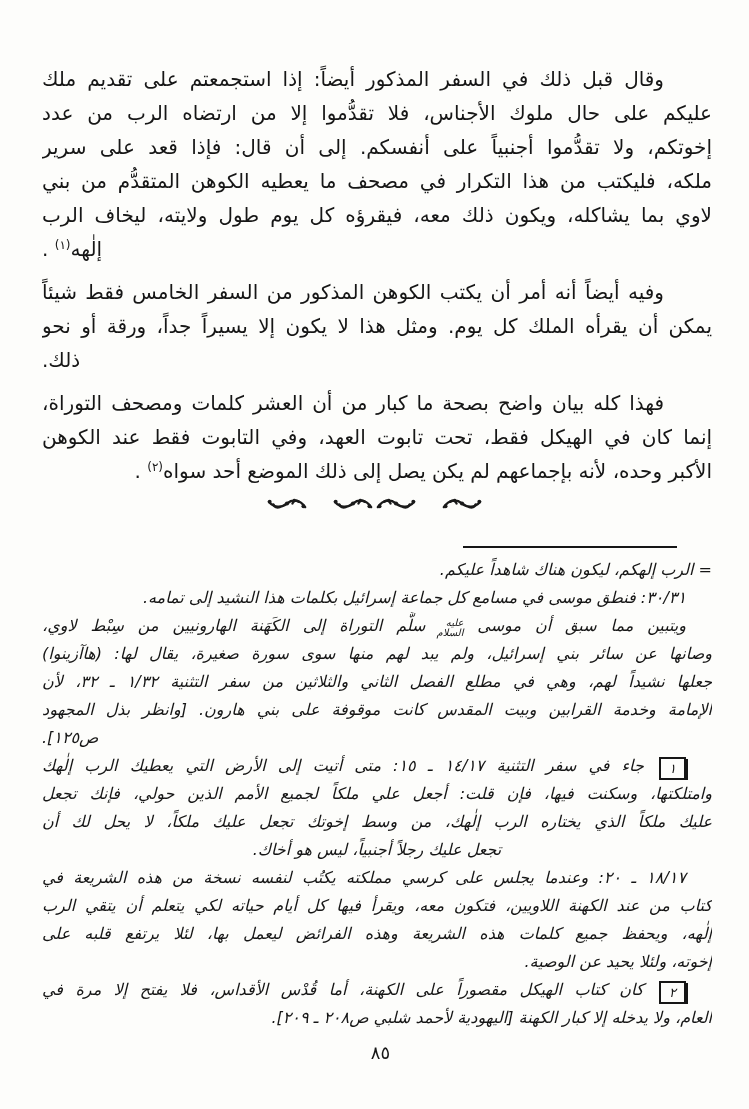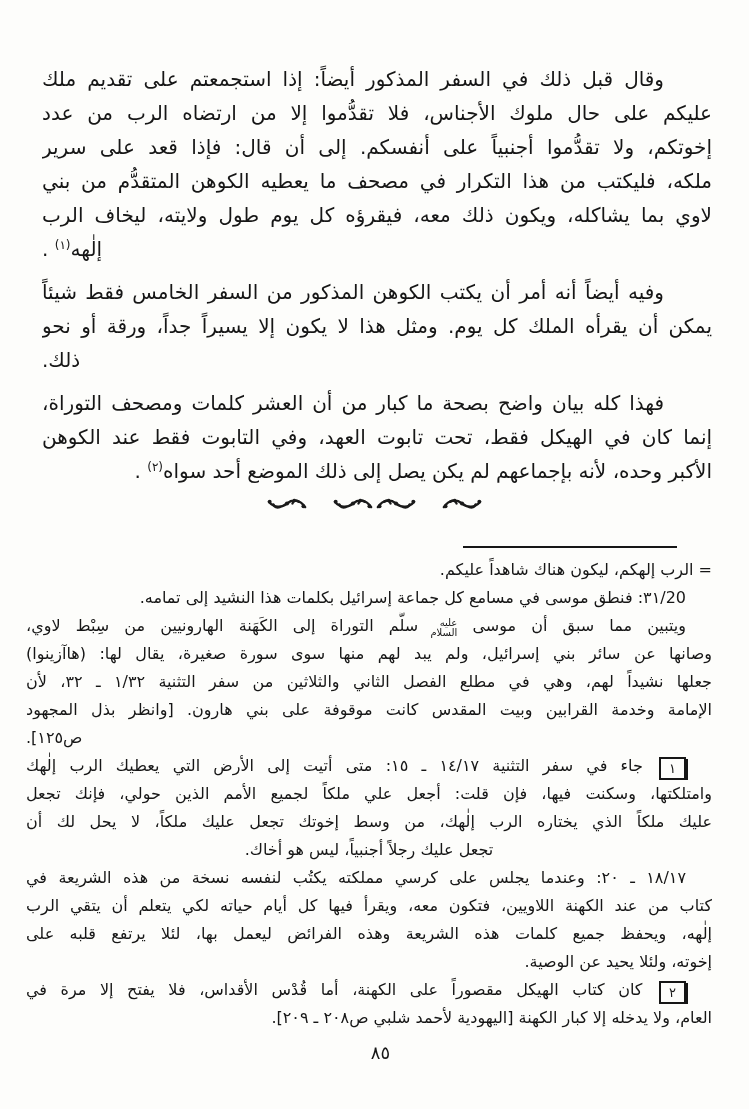--- a/index.html
+++ b/index.html
@@ -33,21 +33,21 @@
   .ornament-row{
     position:absolute;top:492px;left:0;right:0;height:22px;
     display:flex;align-items:center;justify-content:center;gap:26px;
   }
   .orn-group{display:flex;align-items:center;gap:3px;}
   .fleuron{display:block;}
   .fleuron.mirror{transform:scaleX(-1);}
   .footnote-rule{
     position:absolute;top:546px;right:72px;width:214px;height:2px;background:#161616;
   }
-  .footnotes{position:absolute;top:556px;right:37px;left:26px;direction:rtl;}
+  .footnotes{position:absolute;top:556px;right:37px;left:42px;direction:rtl;font-style:italic;}
   .page-number{
     position:absolute;top:1042px;left:12px;right:0;
     text-align:center;text-align-last:center;font-size:18px;letter-spacing:2px;
   }
 </style>
 </head>
 <body>
 
 <svg width="0" height="0" style="position:absolute" aria-hidden="true">
   <defs>
@@ -109,21 +109,21 @@
           <use href="#fleuron-shape"></use>
         </svg>
     </span>
   </div>
 
   <div class="footnote-rule"></div>
 
   <div class="footnotes" id="footnotes">
       <div>
         <div class="line f-line a-r"><span>= الرب إلهكم، ليكون هناك شاهداً عليكم.</span></div>
-        <div class="line f-line a-r indent"><span>20/٣١: فنطق موسى في مسامع كل جماعة إسرائيل بكلمات هذا النشيد إلى تمامه.</span></div>
+        <div class="line f-line a-r indent"><span>٣٠/٣١: فنطق موسى في مسامع كل جماعة إسرائيل بكلمات هذا النشيد إلى تمامه.</span></div>
         <div class="line f-line a-j indent"><span>ويتبين مما سبق أن موسى </span><span class="honorific">عليه السلام</span><span> سلَّم التوراة إلى الكَهَنة الهارونيين من سِبْط لاوي،</span></div>
         <div class="line f-line a-j"><span>وصانها عن سائر بني إسرائيل، ولم يبد لهم منها سوى سورة صغيرة، يقال لها: (هاآزينوا)</span></div>
         <div class="line f-line a-j"><span>جعلها نشيداً لهم، وهي في مطلع الفصل الثاني والثلاثين من سفر التثنية ١/٣٢ ـ ٣٢، لأن</span></div>
         <div class="line f-line a-j"><span>الإمامة وخدمة القرابين وبيت المقدس كانت موقوفة على بني هارون. [وانظر بذل المجهود</span></div>
         <div class="line f-line a-l"><span>ص١٢٥].</span></div>
       </div>
       <div>
         <div class="line f-line a-j indent"><span class="boxnum">١</span><span> جاء في سفر التثنية ١٤/١٧ ـ ١٥: متى أتيت إلى الأرض التي يعطيك الرب إلٰهك</span></div>
         <div class="line f-line a-j"><span>وامتلكتها، وسكنت فيها، فإن قلت: أجعل علي ملكاً لجميع الأمم الذين حولي، فإنك تجعل</span></div>
         <div class="line f-line a-j"><span>عليك ملكاً الذي يختاره الرب إلٰهك، من وسط إخوتك تجعل عليك ملكاً، لا يحل لك أن</span></div>

